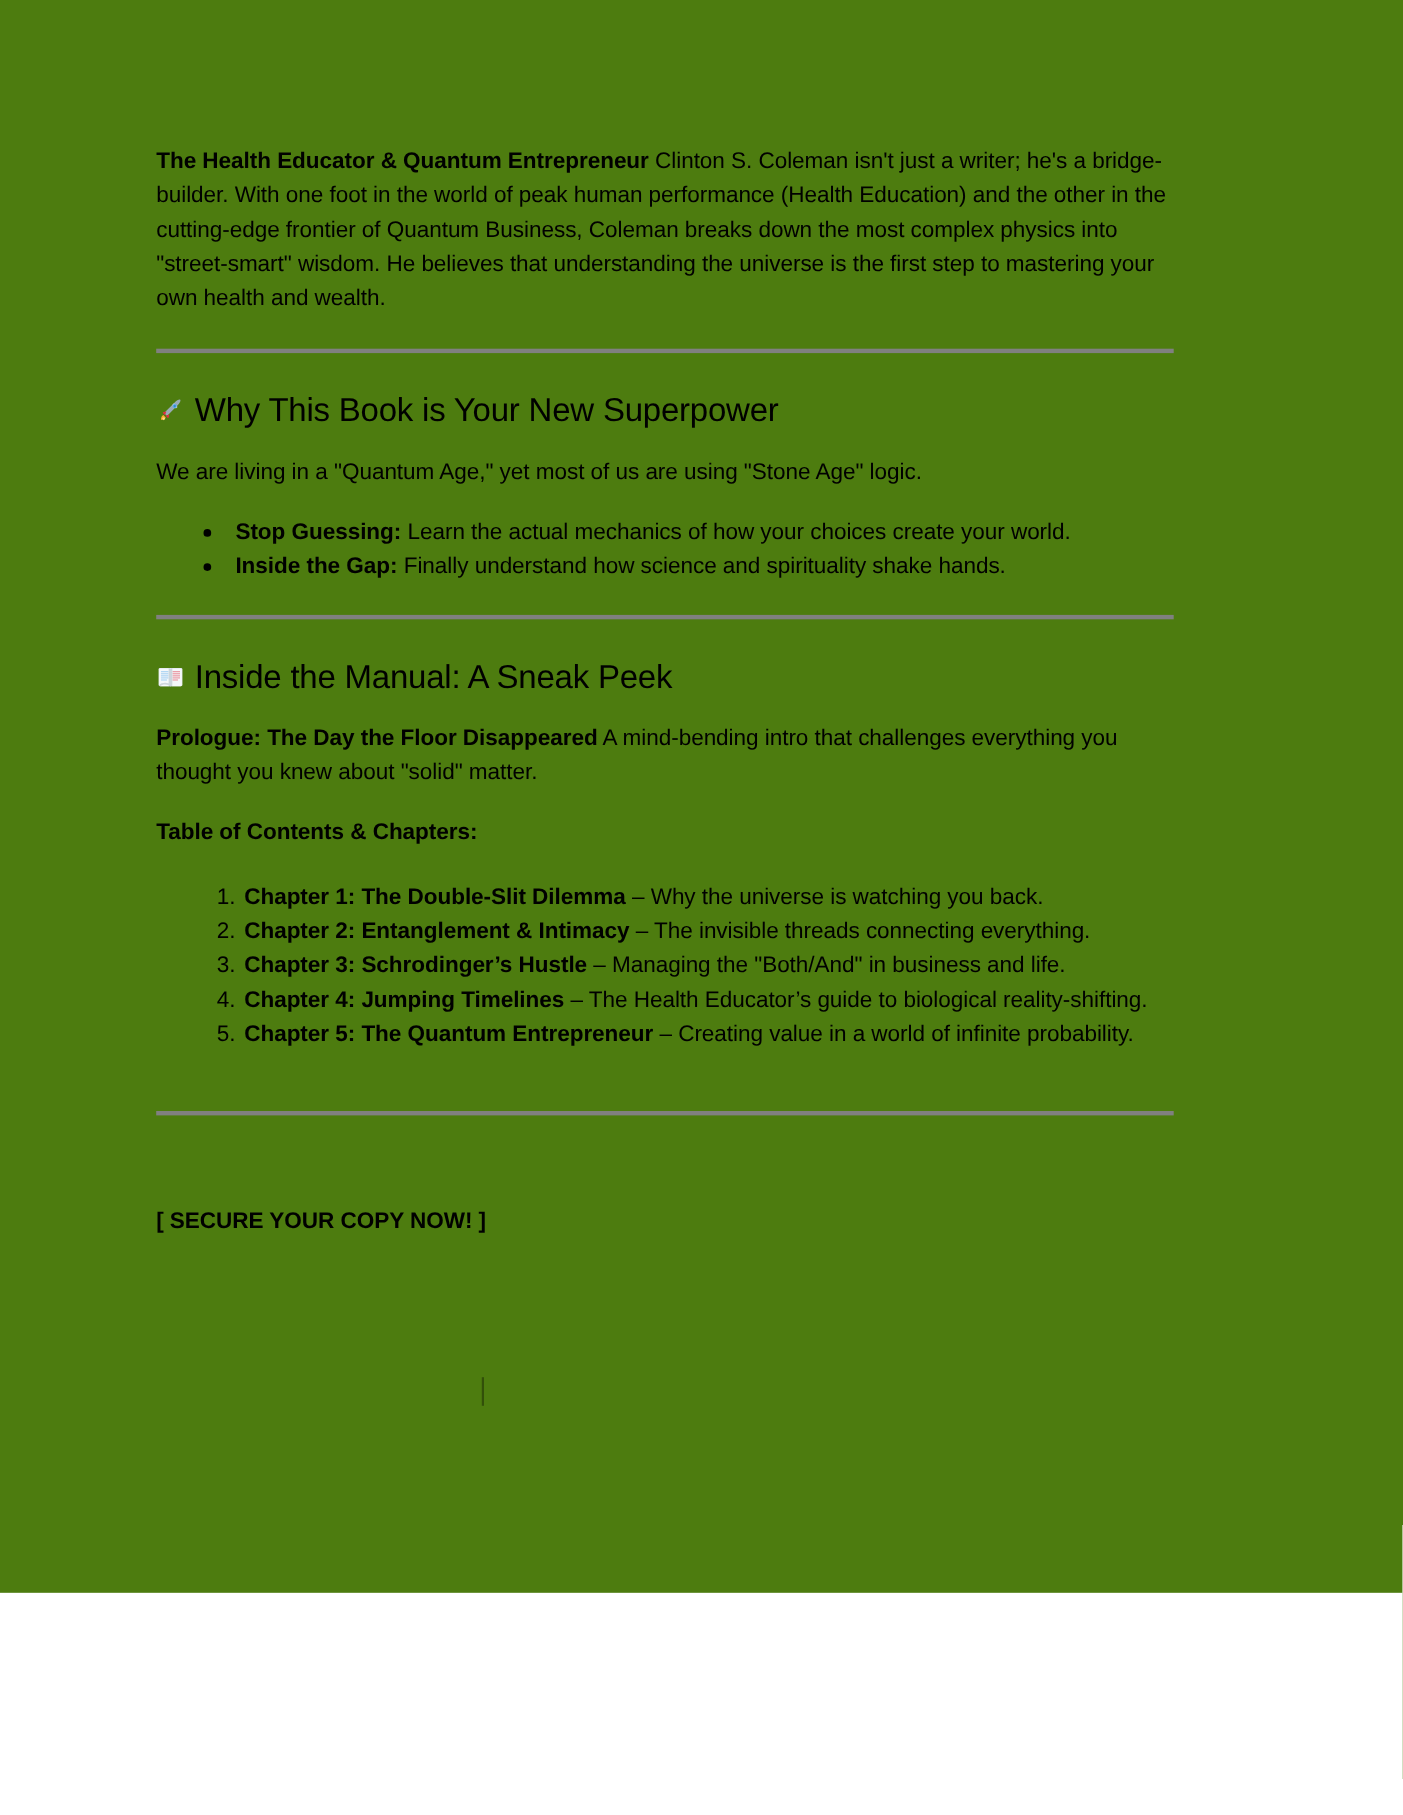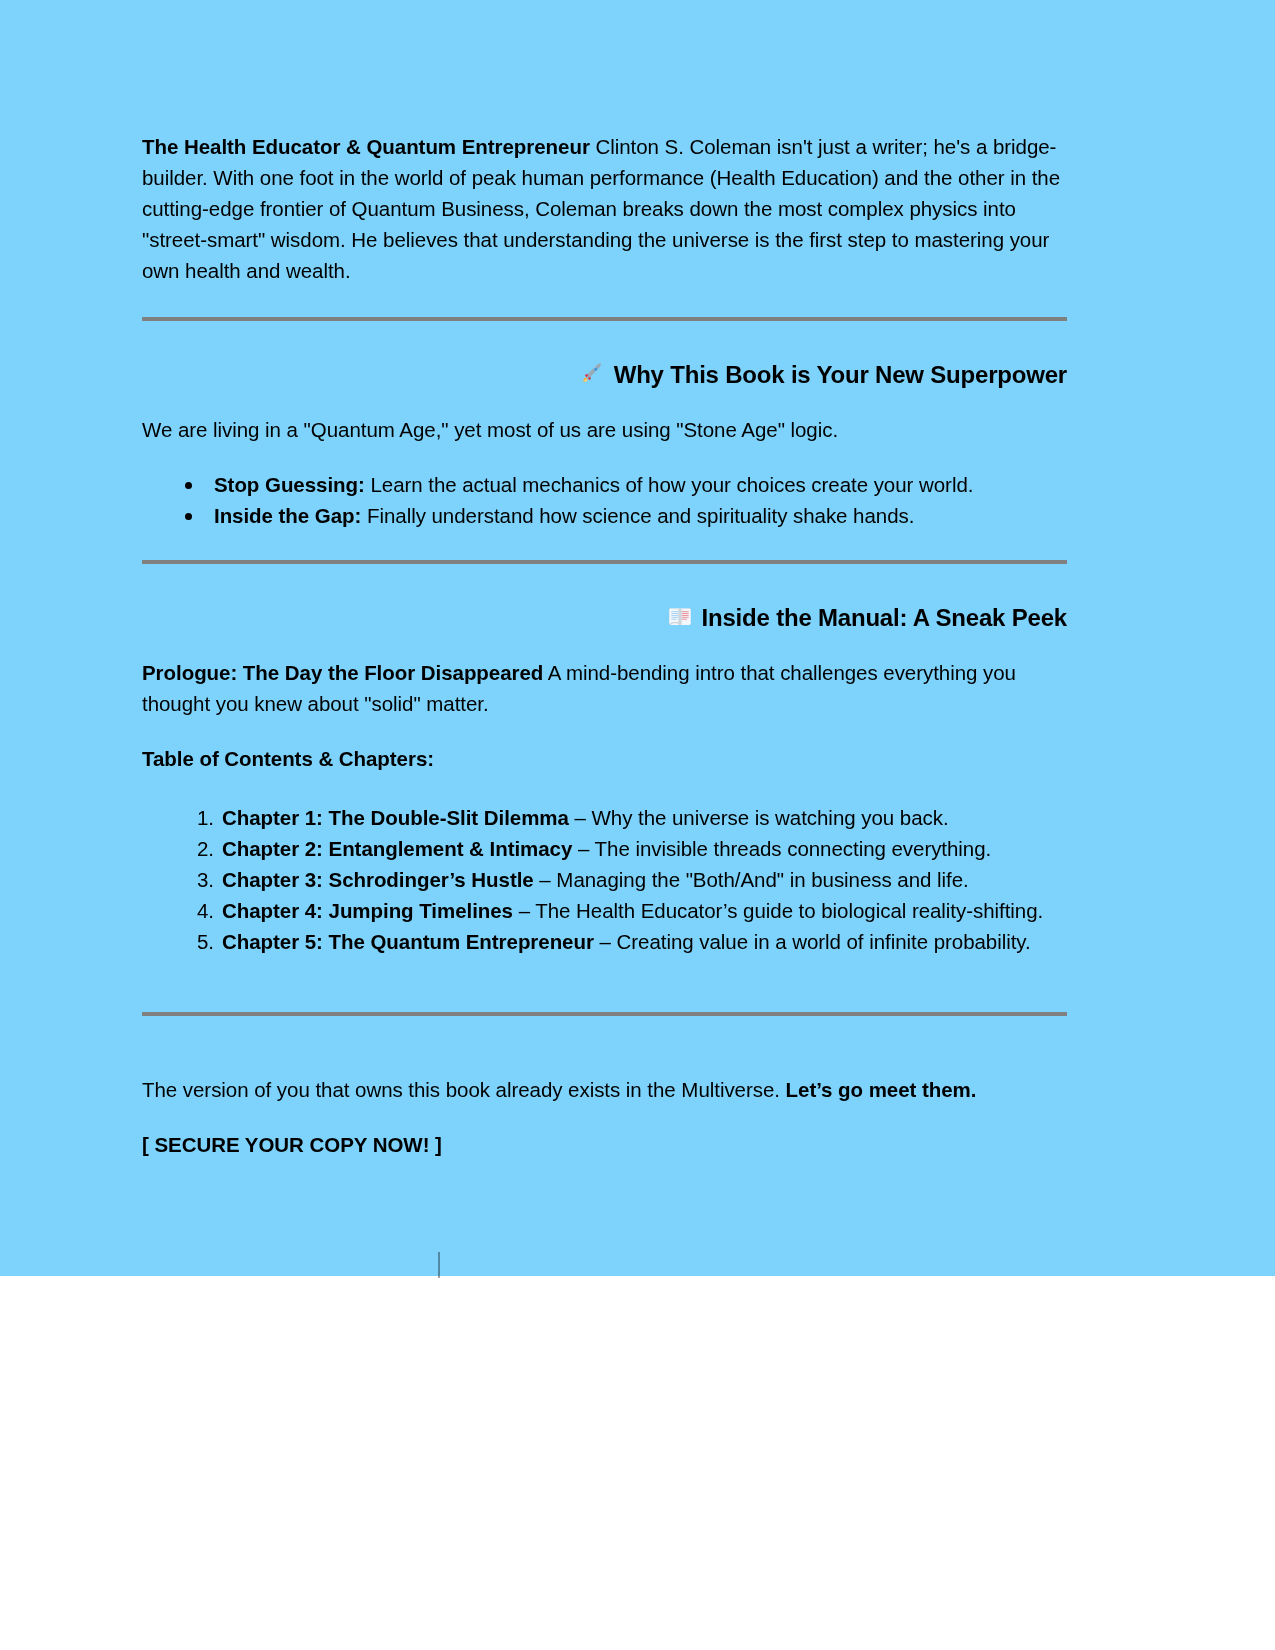--- a/index.html
+++ b/index.html
@@ -10,22 +10,22 @@
   body {
     width: 1275px;
     height: 1650px;
     font-family: "Liberation Sans", sans-serif;
     color: #000000;
     -webkit-font-smoothing: antialiased;
   }
   .page {
     position: relative;
     width: 1275px;
-    height: 1276px;
-    background: #7dd3fc;
+    height: 1448px;
+    background: #4d7c0f;
     box-sizing: border-box;
   }
   .content {
     position: absolute;
     left: 142px;
     top: 131px;
     width: 925px;
   }
 
   p, li {
@@ -50,29 +50,28 @@
   .hr {
     height: 4px;
     background: #808080;
     width: 925px;
     border: none;
     margin: 0;
   }
 
   
   h2.section-heading {
-    font-size: 24px;
+    font-size: 30px;
     line-height: 34px;
-    font-weight: bold;
+    font-weight: normal;
     margin: 0;
     letter-spacing: -0.2px;
     display: flex;
     align-items: baseline;
     gap: 9px;
-    justify-content: flex-end;
   }
   .emoji {
     display: inline-block;
     width: 26px;
     height: 26px;
     position: relative;
     top: 3px;
     flex: 0 0 auto;
   }
   .emoji svg { display: block; width: 26px; height: 26px; }
@@ -233,21 +232,20 @@
 
     <div class="hr-wrap">
       <div class="hr"></div>
     </div>
 
     <div class="spacer-36"></div>
 
 
     <div class="spacer-22"></div>
 
-    <p class="para"><span>The version of you that owns this book already exists in the Multiverse. </span><b>Let’s go meet them.</b></p>
 
     <div class="spacer-22"></div>
 
     <p class="para"><b>[ SECURE YOUR COPY NOW! ]</b></p>
 
   </div>
 
   <div class="caret"></div>
 </div>
 

